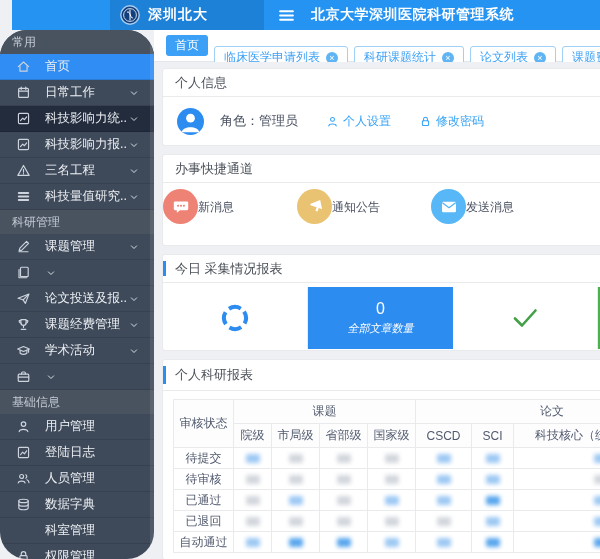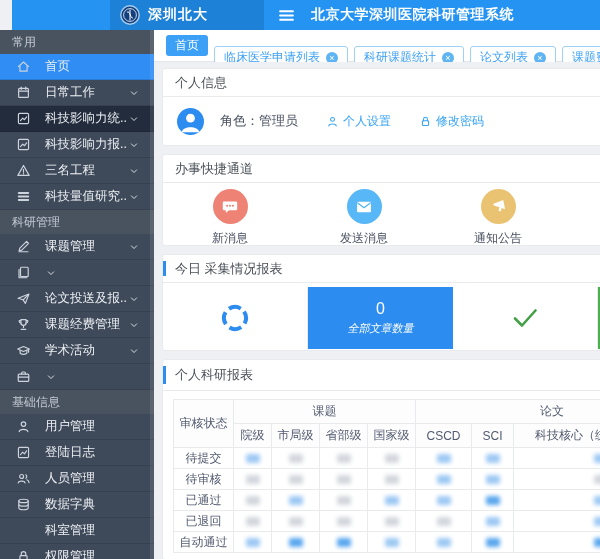--- a/index.html
+++ b/index.html
@@ -7,21 +7,21 @@
        font-family:"Liberation Sans","DejaVu Sans",sans-serif;-webkit-font-smoothing:antialiased;}
   
   .topbar{position:absolute;left:12px;top:0;width:100%;height:30px;background:#2493f2;display:flex;justify-content:center;}
   .logo{width:154px;height:30px;background:#1e81d8;display:flex;align-items:center;padding-left:10px;box-sizing:border-box;flex:none;}
   .logo-badge{width:20px;height:20px;margin-right:8px;display:inline-flex;}
   .logo-text{color:#fff;font-size:14px;font-weight:bold;letter-spacing:1px;}
   .topmain{display:flex;align-items:center;color:#fff;}
   .hamburger{margin-left:14px;display:inline-flex;color:#fff;cursor:pointer;}
   .apptitle{margin-left:16px;font-size:14px;font-weight:bold;letter-spacing:.5px;}
   
-  .sidebar{position:absolute;left:0;top:30px;width:154px;height:529px;background:#3e4959;overflow:hidden;}
+  .sidebar{position:absolute;left:0;top:30px;width:154px;height:529px;background:#3e4959;overflow:hidden;border-radius:27px;}
   .sidebar::after{content:"";position:absolute;top:0;right:0;width:4px;height:100%;background:rgba(255,255,255,.10);}
   .side-label{height:24px;line-height:24px;padding-left:12px;font-size:12px;color:#c3cad4;background:#49535f;}
   .side-item{height:26px;display:flex;align-items:center;padding:0 8px 0 16px;color:#eceff3;font-size:12.5px;
              border-bottom:1px solid rgba(0,0,0,.12);cursor:pointer;box-sizing:border-box;}
   .side-item .si-ico{width:15px;height:15px;margin-right:14px;display:inline-flex;color:#cdd4de;flex:none;}
   .side-item .si-lab{flex:1;white-space:nowrap;overflow:hidden;}
   .side-item .si-chev{width:12px;height:12px;display:inline-flex;color:#dfe4ea;margin-right:6px;flex:none;}
   .side-item.active{background:#2f8df4;}
   .side-item.highlight{background:#222c3c;}
   
@@ -36,21 +36,21 @@
   .p-title{height:27px;line-height:27px;padding:0 12px;font-size:13px;color:#4a5058;border-bottom:1px solid #e8eaec;position:relative;}
   .p-title.accent::before{content:"";position:absolute;left:0;top:6px;bottom:6px;width:3px;background:#2d8cf0;}
   
   .pi-body{height:48px;display:flex;align-items:center;padding:0 14px;}
   .avatar{width:27px;height:27px;border-radius:50%;background:#2d8cf0;display:inline-flex;align-items:center;justify-content:center;overflow:hidden;flex:none;}
   .role{margin-left:16px;font-size:13px;color:#495060;}
   .pi-link{margin-left:28px;font-size:12px;color:#36a3f7;display:inline-flex;align-items:center;text-decoration:none;cursor:pointer;}
   .pi-link .lk-ico{width:13px;height:13px;display:inline-flex;margin-right:4px;color:#36a3f7;}
   
   .q-body{height:64px;display:flex;align-items:flex-start;padding-top:2px;}
-  .q-item{width:134px;display:flex;flex-direction:column;align-items:center;cursor:pointer;}
+  .q-item{width:134px;display:flex;align-items:center;cursor:pointer;}
   .q-circle{width:35px;height:35px;border-radius:50%;display:flex;align-items:center;justify-content:center;margin-top:4px;}
   .q-label{margin-top:6px;font-size:12px;color:#495060;}
   
   .boxes{display:flex;padding-top:4px;}
   .box{width:145px;height:62px;display:flex;flex-direction:column;align-items:center;justify-content:center;border-right:1px solid #e9ebee;box-sizing:border-box;}
   .box .stat-num{font-size:16px;line-height:18px;}
   .box .stat-lab{font-size:11px;margin-top:3px;font-style:italic;}
   
   .tbl-wrap{padding:8px 10px 0 10px;}
   table.rep{border-collapse:collapse;table-layout:fixed;font-size:12px;color:#515a6e;}
@@ -373,35 +373,35 @@
                 <svg viewBox="0 0 16 16" width="18" height="18">
                   <path fill="#fff" d="M2.6 3h10.8a1 1 0 011 1v5.8a1 1 0 01-1 1H7.2l-2.9 2.4v-2.4H2.6a1 1 0 01-1-1V4a1 1 0 011-1z"></path>
                   <circle cx="5.4" cy="6.9" r=".95" fill="#ee8274"></circle>
                   <circle cx="8" cy="6.9" r=".95" fill="#ee8274"></circle>
                   <circle cx="10.6" cy="6.9" r=".95" fill="#ee8274"></circle>
                 </svg>
               </span>
               <span class="q-label">新消息</span>
             </div>
             <div class="q-item">
+              <span class="q-circle" style="background:#eac372">
+                <svg viewBox="0 0 16 16" width="18" height="18">
+                  <path fill="#fff" d="M12.6 1.8l1.7 8.3-3-1.3-1 3.2-1.9-.6 1-3.1-4.9-1.6a.9.9 0 01-.3-1.5z"></path>
+                </svg>
+              </span>
+              <span class="q-label">通知公告</span>
+            </div>
+            <div class="q-item">
               <span class="q-circle" style="background:#58b7f6">
                 <svg viewBox="0 0 16 16" width="18" height="18">
                   <rect x="1.8" y="3.4" width="12.4" height="9.2" rx="1.1" fill="#fff"></rect>
                   <path d="M2.4 4.4 8 8.6l5.6-4.2" stroke="#58b7f6" stroke-width="1.2" fill="none" stroke-linecap="round" stroke-linejoin="round"></path>
                 </svg>
               </span>
               <span class="q-label">发送消息</span>
-            </div>
-            <div class="q-item">
-              <span class="q-circle" style="background:#eac372">
-                <svg viewBox="0 0 16 16" width="18" height="18">
-                  <path fill="#fff" d="M12.6 1.8l1.7 8.3-3-1.3-1 3.2-1.9-.6 1-3.1-4.9-1.6a.9.9 0 01-.3-1.5z"></path>
-                </svg>
-              </span>
-              <span class="q-label">通知公告</span>
             </div>
           </div>
       </section>
 
       <section class="panel" style="height:95px;">
         <div class="p-title accent">今日 采集情况报表</div>
         <div class="boxes" id="boxes">
             <div class="box">
               <span>
                 <svg width="30" height="30" viewBox="0 0 30 30">

